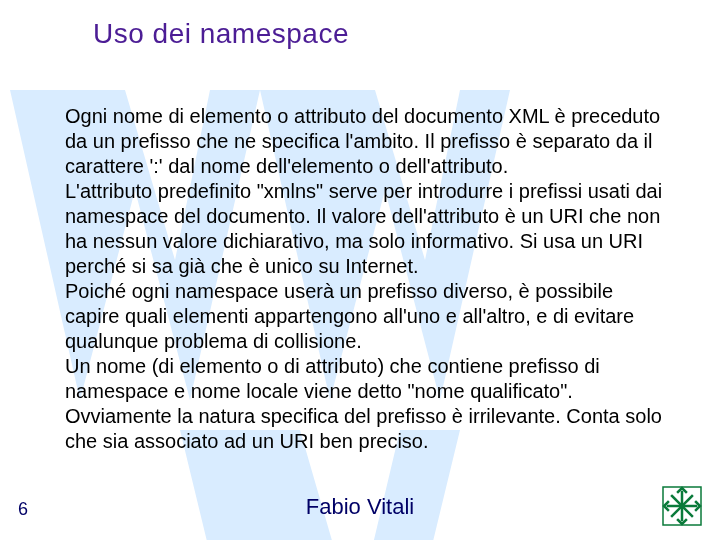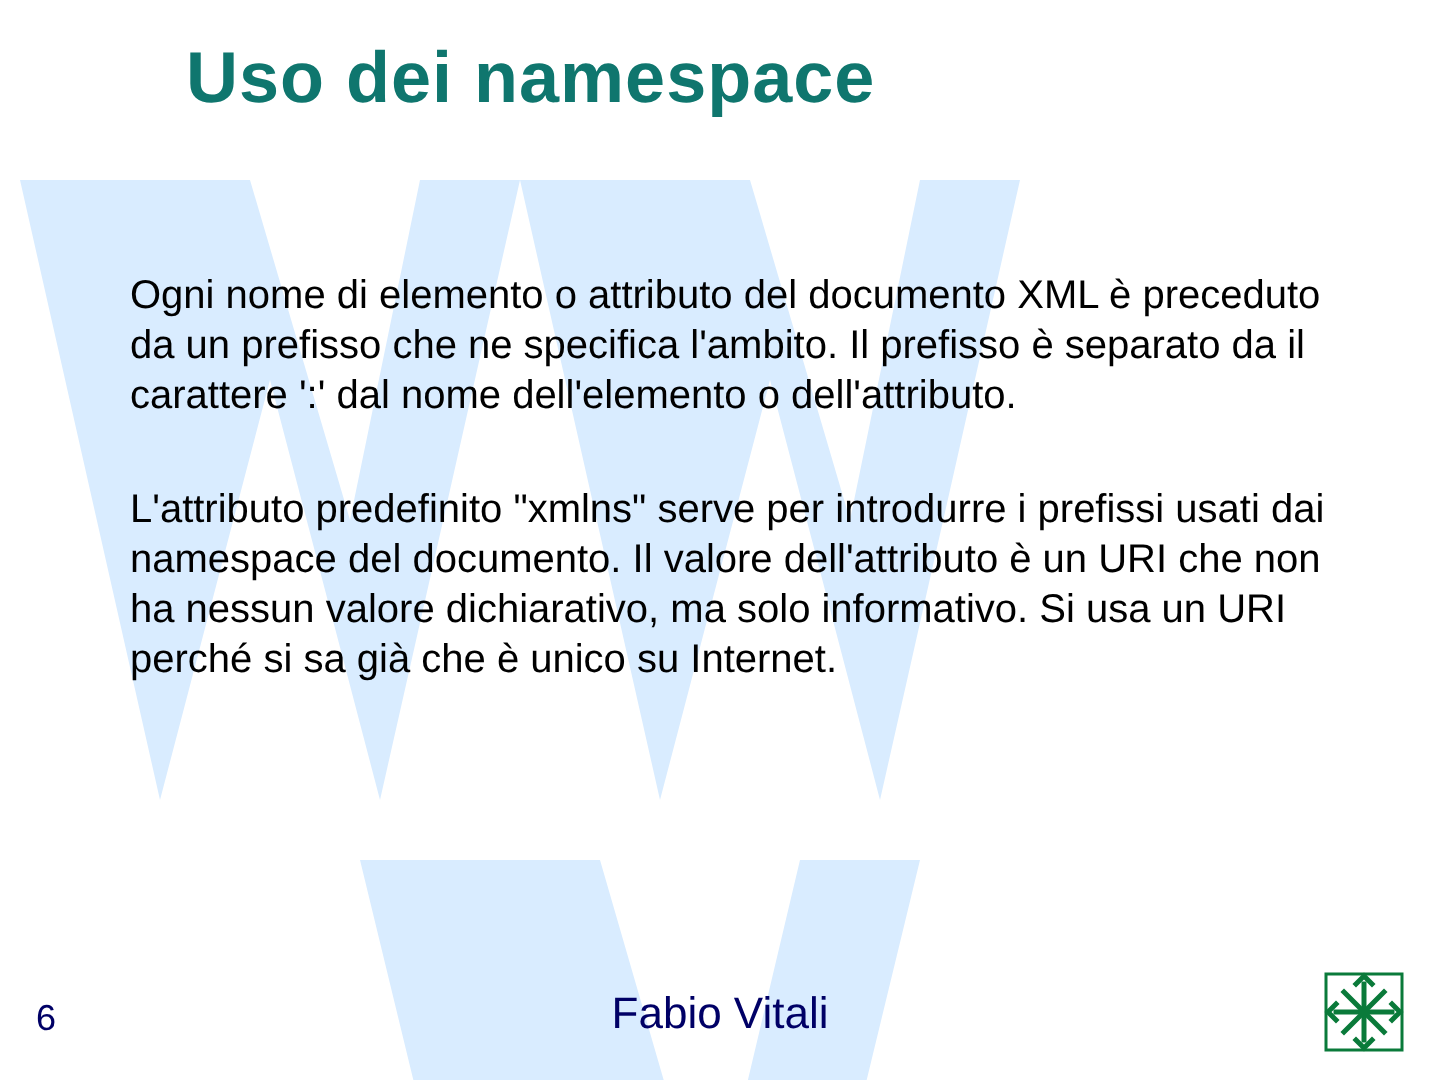--- a/index.html
+++ b/index.html
@@ -21,37 +21,36 @@
   .slide {
     position: relative;
     width: 720px;
     height: 540px;
     z-index: 1;
   }
   .title {
     position: absolute;
     left: 93px;
     top: 18px;
-    font-size: 36px;
-    font-weight: bold;
-    color: #0f766e;
+    font-size: 28px;
+    font-weight: normal;
+    color: #4c1d95;
     letter-spacing: 0.5px;
   }
   .body-text {
     position: absolute;
     left: 65px;
     top: 104px;
     width: 600px;
     font-size: 20px;
     line-height: 1.25;
     color: #000;
   }
   .body-text p {
     margin-bottom: 0;
-    margin-top: 32px;
   }
   .page-number {
     position: absolute;
     left: 18px;
     bottom: 20px;
     font-size: 18px;
     color: #000066;
   }
   .footer-author {
     position: absolute;
@@ -81,20 +80,22 @@
   </g>
 </svg>
 
 <div class="slide">
 
   <div class="title">Uso dei namespace</div>
 
   <div class="body-text">
     <p>Ogni nome di elemento o attributo del documento XML è preceduto da un prefisso che ne specifica l'ambito. Il prefisso è separato da il carattere ':' dal nome dell'elemento o dell'attributo.</p>
     <p>L'attributo predefinito "xmlns" serve per introdurre i prefissi usati dai namespace del documento. Il valore dell'attributo è un URI che non ha nessun valore dichiarativo, ma solo informativo. Si usa un URI perché si sa già che è unico su Internet.</p>
+    <p>Poiché ogni namespace userà un prefisso diverso, è possibile capire quali elementi appartengono all'uno e all'altro, e di evitare qualunque problema di collisione.</p>
+    <p>Un nome (di elemento o di attributo) che contiene prefisso di namespace e nome locale viene detto "nome qualificato". Ovviamente la natura specifica del prefisso è irrilevante. Conta solo che sia associato ad un URI ben preciso.</p>
   </div>
 
   <div class="page-number">6</div>
 
   <div class="footer-author">Fabio Vitali</div>
 
   <svg class="corner-logo" viewBox="0 0 40 40">
     <rect x="1" y="1" width="38" height="38" fill="none" stroke="#0a7a3a" stroke-width="1.5"></rect>
     <g stroke="#0a7a3a" stroke-width="2.5" fill="none" stroke-linecap="square">
       <line x1="20" y1="6" x2="20" y2="34"></line>

